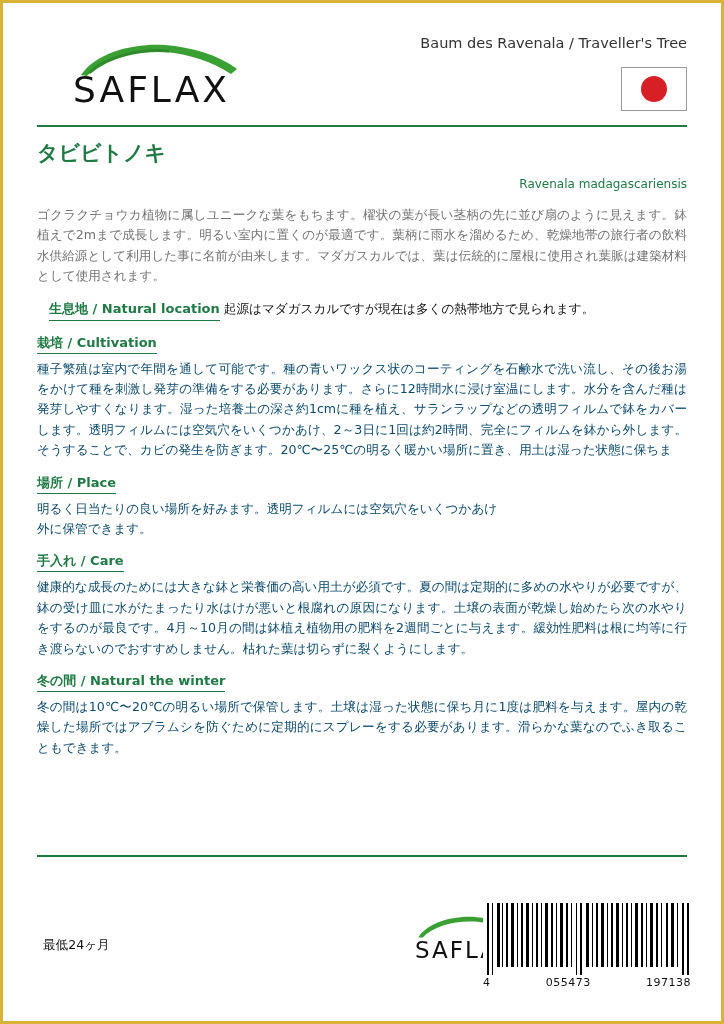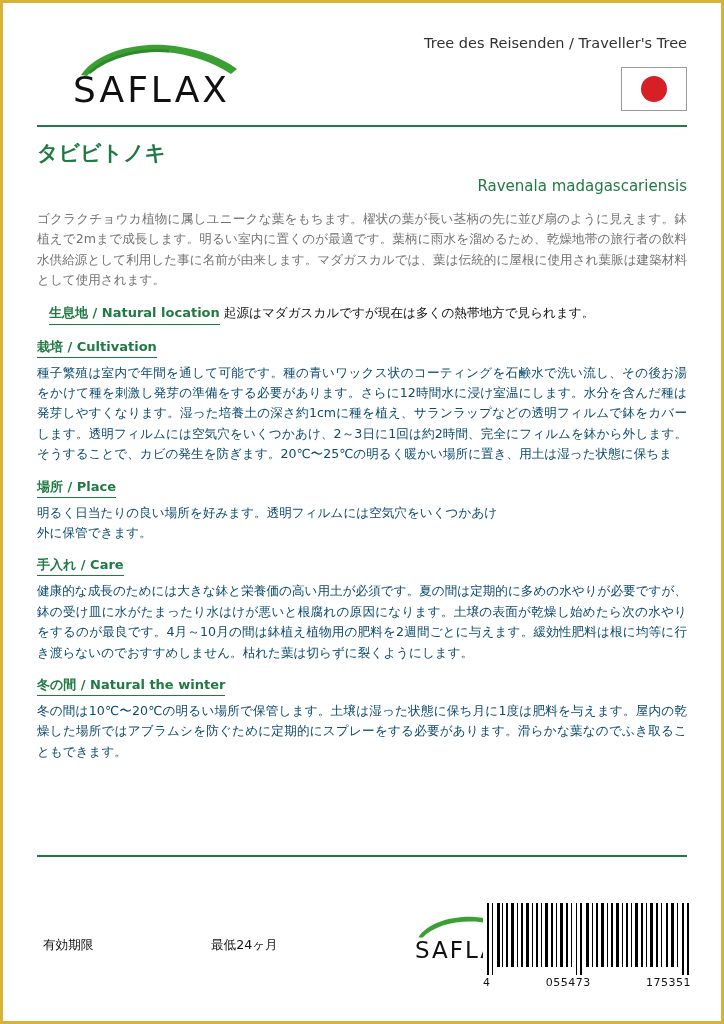--- a/index.html
+++ b/index.html
@@ -91,21 +91,21 @@
     border-top: 2px solid #1f7a43;
     margin-top: 4px;
   }
   .title-jp {
     font-size: 21px;
     font-weight: bold;
     color: #1f7a43;
     margin-top: 12px;
   }
   .title-latin {
-    font-size: 15px;
+    font-size: 12px;
     color: #1f7a43;
     text-align: right;
     margin-top: 10px;
     font-family: "DejaVu Sans", "Liberation Sans", sans-serif;
   }
 
   
   .intro {
     font-size: 12.6px;
     line-height: 1.62;
@@ -220,21 +220,21 @@
 
     <div class="header">
       <div class="logo-block">
         <svg class="logo-swoosh" viewBox="0 0 160 34">
           <path d="M2 32 C 18 8, 58 0, 86 2 C 112 4, 140 12, 158 26 L 152 31 C 134 19, 110 11, 86 9 C 58 7, 24 15, 8 33 Z" fill="#3aa033"></path>
           <path d="M10 30 C 30 12, 62 6, 90 8" stroke="#2f8a2b" stroke-width="3" fill="none"></path>
         </svg>
         <div class="logo-text">SAFLAX</div>
       </div>
       <div class="header-right">
-        <div class="common-name">Tree des Reisenden / Traveller's Tree</div>
+        <div class="common-name">Baum des Ravenala / Traveller's Tree</div>
         <div class="flag-box">
           <div class="flag-circle"></div>
         </div>
       </div>
     </div>
 
     <div class="title-rule"></div>
 
     <div class="title-jp">タビビトノキ</div>
     <div class="title-latin">Ravenala madagascariensis</div>
@@ -268,21 +268,20 @@
       <div class="section-body">冬の間は10℃〜20℃の明るい場所で保管します。土壌は湿った状態に保ち月に1度は肥料を与えます。屋内の乾燥した場所ではアブラムシを防ぐために定期的にスプレーをする必要があります。滑らかな葉なのでふき取ることもできます。</div>
     </div>
 
   </div>
 
   <div class="footer-rule"></div>
 
   <div class="footer">
     <div class="footer-fields">
       <div class="row">
-        <span class="label">有効期限</span>
         <span class="value">最低24ヶ月</span>
       </div>
     </div>
 
     <div class="footer-logo">
       <svg class="footer-swoosh" viewBox="0 0 160 34">
         <path d="M2 32 C 18 8, 58 0, 86 2 C 112 4, 140 12, 158 26 L 152 31 C 134 19, 110 11, 86 9 C 58 7, 24 15, 8 33 Z" fill="#3aa033"></path>
       </svg>
       <div class="footer-logo-text">SAFLAX</div>
     </div>
@@ -330,17 +329,17 @@
           <rect x="183" y="0" width="2" height="64"></rect>
           <rect x="188" y="0" width="3" height="64"></rect>
           <rect x="194" y="0" width="1" height="64"></rect>
           <rect x="199" y="0" width="2" height="72"></rect>
           <rect x="204" y="0" width="2" height="72"></rect>
         </g>
       </svg>
       <div class="digits">
         <span>4</span>
         <span>055473</span>
-        <span>175351</span>
+        <span>197138</span>
       </div>
     </div>
   </div>
 </div>
 
 </body></html>

